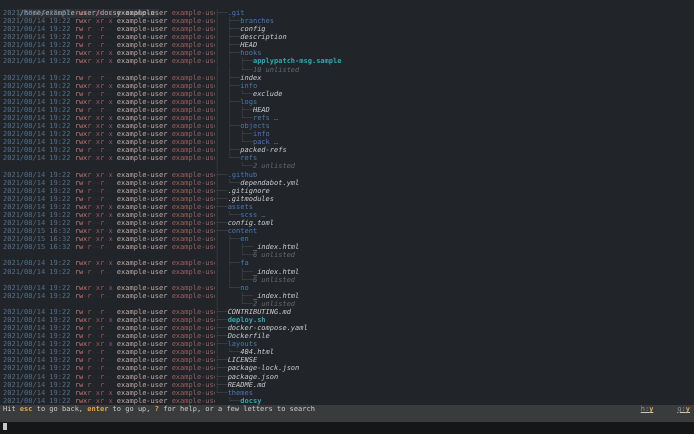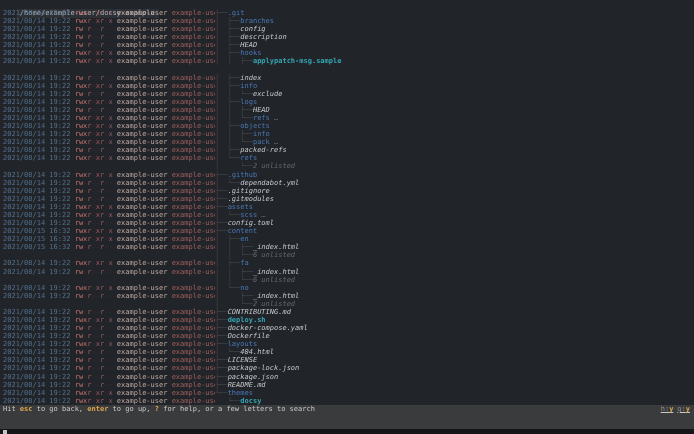--- a/index.html
+++ b/index.html
@@ -23,49 +23,49 @@
   .p-dash{color:#43383c;}
   .c-owner{color:#bfa8a2;}
   .c-group{color:#a06060;}
   .branch{color:#45484d;}
   .k-dir{color:#4a79b8;}
   .k-file{color:#c6c9cc;font-style:italic;}
   .k-exec{color:#36a6b3;font-weight:bold;}
   .k-unlisted{color:#65696e;font-style:italic;}
   .suffix{color:#65696e;}
   .statusbar{
-    height:24px;line-height:9px;background:#3a3b3c;color:#cbcbc7;
+    height:17px;line-height:9px;background:#3a3b3c;color:#cbcbc7;
     display:flex;justify-content:space-between;white-space:pre;
     padding:0 4px 0 3px;
   }
   .key{color:#dba54d;font-weight:bold;}
   .flag-label{color:#908f8b;}
   .flag-value{color:#dba54d;font-weight:bold;}
-  .flag{margin-left:4px;text-decoration:underline;}
+  .flag{margin-left:24px;text-decoration:underline;}
   .inputline{height:9px;background:#141618;position:relative;}
   .cursor{position:absolute;left:3px;top:1px;width:4px;height:7px;background:#c3c7cb;}
   .filler{height:11px;background:#141618;}
 </style>
 </head>
 <body>
 
 <div class="screen">
   <div class="pathbar">
     <span class="pathtext">/home/example-user/docsy-example</span>
   </div>
 
   <div class="tree">
       <div class="row"><span class="meta"><span class="c-date">2021/08/14 19:22 </span><span><span class="p-u">r</span><span class="p-u">w</span><span class="p-u">x</span><span class="p-g">r</span><span class="p-dash">-</span><span class="p-g">x</span><span class="p-o">r</span><span class="p-dash">-</span><span class="p-o">x</span></span><span class="c-owner"> example-user</span><span class="c-group"> example-user</span></span><span class="item"><span class="branch">├──</span><span class="k-dir">.git</span></span></div>
       <div class="row"><span class="meta"><span class="c-date">2021/08/14 19:22 </span><span><span class="p-u">r</span><span class="p-u">w</span><span class="p-u">x</span><span class="p-g">r</span><span class="p-dash">-</span><span class="p-g">x</span><span class="p-o">r</span><span class="p-dash">-</span><span class="p-o">x</span></span><span class="c-owner"> example-user</span><span class="c-group"> example-user</span></span><span class="item"><span class="branch">│  ├──</span><span class="k-dir">branches</span></span></div>
       <div class="row"><span class="meta"><span class="c-date">2021/08/14 19:22 </span><span><span class="p-u">r</span><span class="p-u">w</span><span class="p-dash">-</span><span class="p-g">r</span><span class="p-dash">-</span><span class="p-dash">-</span><span class="p-o">r</span><span class="p-dash">-</span><span class="p-dash">-</span></span><span class="c-owner"> example-user</span><span class="c-group"> example-user</span></span><span class="item"><span class="branch">│  ├──</span><span class="k-file">config</span></span></div>
       <div class="row"><span class="meta"><span class="c-date">2021/08/14 19:22 </span><span><span class="p-u">r</span><span class="p-u">w</span><span class="p-dash">-</span><span class="p-g">r</span><span class="p-dash">-</span><span class="p-dash">-</span><span class="p-o">r</span><span class="p-dash">-</span><span class="p-dash">-</span></span><span class="c-owner"> example-user</span><span class="c-group"> example-user</span></span><span class="item"><span class="branch">│  ├──</span><span class="k-file">description</span></span></div>
       <div class="row"><span class="meta"><span class="c-date">2021/08/14 19:22 </span><span><span class="p-u">r</span><span class="p-u">w</span><span class="p-dash">-</span><span class="p-g">r</span><span class="p-dash">-</span><span class="p-dash">-</span><span class="p-o">r</span><span class="p-dash">-</span><span class="p-dash">-</span></span><span class="c-owner"> example-user</span><span class="c-group"> example-user</span></span><span class="item"><span class="branch">│  ├──</span><span class="k-file">HEAD</span></span></div>
       <div class="row"><span class="meta"><span class="c-date">2021/08/14 19:22 </span><span><span class="p-u">r</span><span class="p-u">w</span><span class="p-u">x</span><span class="p-g">r</span><span class="p-dash">-</span><span class="p-g">x</span><span class="p-o">r</span><span class="p-dash">-</span><span class="p-o">x</span></span><span class="c-owner"> example-user</span><span class="c-group"> example-user</span></span><span class="item"><span class="branch">│  ├──</span><span class="k-dir">hooks</span></span></div>
       <div class="row"><span class="meta"><span class="c-date">2021/08/14 19:22 </span><span><span class="p-u">r</span><span class="p-u">w</span><span class="p-u">x</span><span class="p-g">r</span><span class="p-dash">-</span><span class="p-g">x</span><span class="p-o">r</span><span class="p-dash">-</span><span class="p-o">x</span></span><span class="c-owner"> example-user</span><span class="c-group"> example-user</span></span><span class="item"><span class="branch">│  │  ├──</span><span class="k-exec">applypatch-msg.sample</span></span></div>
-      <div class="row"><span class="meta"></span></div>
+      <div class="row"><span class="meta"></span><span class="item"><span class="branch">│  │  └──</span><span class="k-unlisted">10 unlisted</span></span></div>
       <div class="row"><span class="meta"><span class="c-date">2021/08/14 19:22 </span><span><span class="p-u">r</span><span class="p-u">w</span><span class="p-dash">-</span><span class="p-g">r</span><span class="p-dash">-</span><span class="p-dash">-</span><span class="p-o">r</span><span class="p-dash">-</span><span class="p-dash">-</span></span><span class="c-owner"> example-user</span><span class="c-group"> example-user</span></span><span class="item"><span class="branch">│  ├──</span><span class="k-file">index</span></span></div>
       <div class="row"><span class="meta"><span class="c-date">2021/08/14 19:22 </span><span><span class="p-u">r</span><span class="p-u">w</span><span class="p-u">x</span><span class="p-g">r</span><span class="p-dash">-</span><span class="p-g">x</span><span class="p-o">r</span><span class="p-dash">-</span><span class="p-o">x</span></span><span class="c-owner"> example-user</span><span class="c-group"> example-user</span></span><span class="item"><span class="branch">│  ├──</span><span class="k-dir">info</span></span></div>
       <div class="row"><span class="meta"><span class="c-date">2021/08/14 19:22 </span><span><span class="p-u">r</span><span class="p-u">w</span><span class="p-dash">-</span><span class="p-g">r</span><span class="p-dash">-</span><span class="p-dash">-</span><span class="p-o">r</span><span class="p-dash">-</span><span class="p-dash">-</span></span><span class="c-owner"> example-user</span><span class="c-group"> example-user</span></span><span class="item"><span class="branch">│  │  └──</span><span class="k-file">exclude</span></span></div>
       <div class="row"><span class="meta"><span class="c-date">2021/08/14 19:22 </span><span><span class="p-u">r</span><span class="p-u">w</span><span class="p-u">x</span><span class="p-g">r</span><span class="p-dash">-</span><span class="p-g">x</span><span class="p-o">r</span><span class="p-dash">-</span><span class="p-o">x</span></span><span class="c-owner"> example-user</span><span class="c-group"> example-user</span></span><span class="item"><span class="branch">│  ├──</span><span class="k-dir">logs</span></span></div>
       <div class="row"><span class="meta"><span class="c-date">2021/08/14 19:22 </span><span><span class="p-u">r</span><span class="p-u">w</span><span class="p-dash">-</span><span class="p-g">r</span><span class="p-dash">-</span><span class="p-dash">-</span><span class="p-o">r</span><span class="p-dash">-</span><span class="p-dash">-</span></span><span class="c-owner"> example-user</span><span class="c-group"> example-user</span></span><span class="item"><span class="branch">│  │  ├──</span><span class="k-file">HEAD</span></span></div>
       <div class="row"><span class="meta"><span class="c-date">2021/08/14 19:22 </span><span><span class="p-u">r</span><span class="p-u">w</span><span class="p-u">x</span><span class="p-g">r</span><span class="p-dash">-</span><span class="p-g">x</span><span class="p-o">r</span><span class="p-dash">-</span><span class="p-o">x</span></span><span class="c-owner"> example-user</span><span class="c-group"> example-user</span></span><span class="item"><span class="branch">│  │  └──</span><span class="k-dir">refs</span><span class="suffix"> …</span></span></div>
       <div class="row"><span class="meta"><span class="c-date">2021/08/14 19:22 </span><span><span class="p-u">r</span><span class="p-u">w</span><span class="p-u">x</span><span class="p-g">r</span><span class="p-dash">-</span><span class="p-g">x</span><span class="p-o">r</span><span class="p-dash">-</span><span class="p-o">x</span></span><span class="c-owner"> example-user</span><span class="c-group"> example-user</span></span><span class="item"><span class="branch">│  ├──</span><span class="k-dir">objects</span></span></div>
       <div class="row"><span class="meta"><span class="c-date">2021/08/14 19:22 </span><span><span class="p-u">r</span><span class="p-u">w</span><span class="p-u">x</span><span class="p-g">r</span><span class="p-dash">-</span><span class="p-g">x</span><span class="p-o">r</span><span class="p-dash">-</span><span class="p-o">x</span></span><span class="c-owner"> example-user</span><span class="c-group"> example-user</span></span><span class="item"><span class="branch">│  │  ├──</span><span class="k-dir">info</span></span></div>
       <div class="row"><span class="meta"><span class="c-date">2021/08/14 19:22 </span><span><span class="p-u">r</span><span class="p-u">w</span><span class="p-u">x</span><span class="p-g">r</span><span class="p-dash">-</span><span class="p-g">x</span><span class="p-o">r</span><span class="p-dash">-</span><span class="p-o">x</span></span><span class="c-owner"> example-user</span><span class="c-group"> example-user</span></span><span class="item"><span class="branch">│  │  └──</span><span class="k-dir">pack</span><span class="suffix"> …</span></span></div>
       <div class="row"><span class="meta"><span class="c-date">2021/08/14 19:22 </span><span><span class="p-u">r</span><span class="p-u">w</span><span class="p-dash">-</span><span class="p-g">r</span><span class="p-dash">-</span><span class="p-dash">-</span><span class="p-o">r</span><span class="p-dash">-</span><span class="p-dash">-</span></span><span class="c-owner"> example-user</span><span class="c-group"> example-user</span></span><span class="item"><span class="branch">│  ├──</span><span class="k-file">packed-refs</span></span></div>

